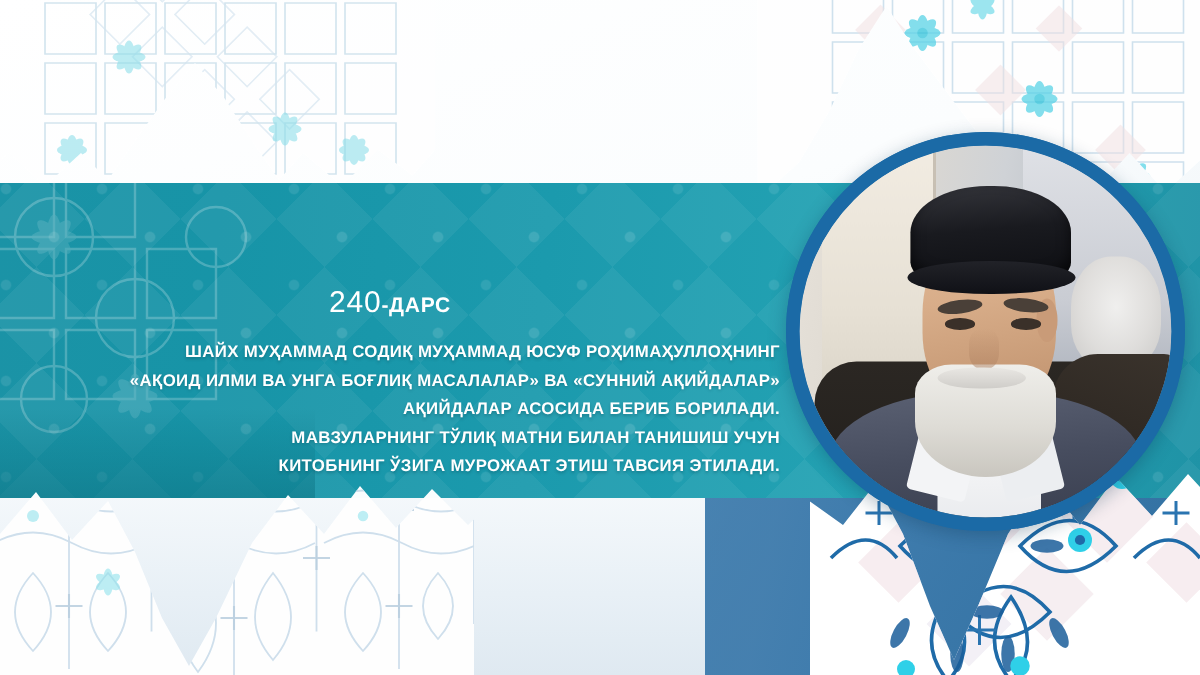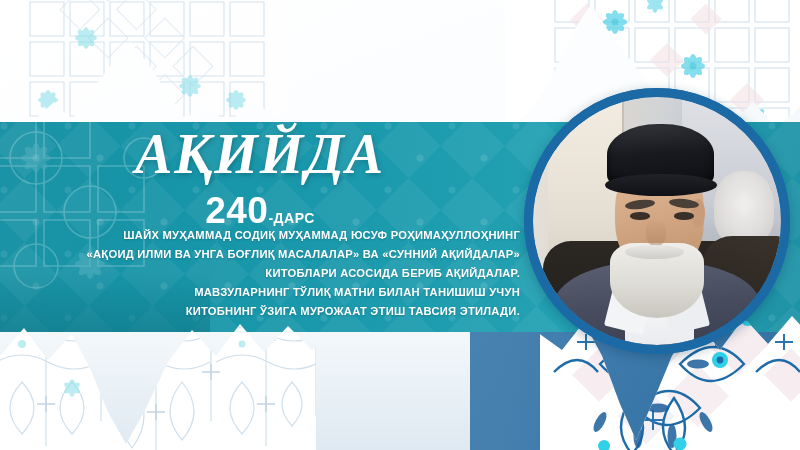--- a/index.html
+++ b/index.html
@@ -250,22 +250,22 @@
   .lesson {
     position: absolute;
     left: 0; top: 192px;
     width: 520px;
     text-align: center;
     color: #ffffff;
     line-height: 1;
     white-space: nowrap;
   }
   .lesson .num {
-    font-size: 37px;
-    font-weight: 700;
+    font-size: 20px;
+    font-weight: 400;
     letter-spacing: .5px;
   }
   .lesson .suffix {
     font-size: 14px;
     font-weight: 700;
     letter-spacing: .5px;
   }
   .body-text {
     position: absolute;
     left: 0; top: 226px;
@@ -615,27 +615,26 @@
       <div class="ph-eye-l"></div>
       <div class="ph-eye-r"></div>
       <div class="ph-nose"></div>
       <div class="ph-mous"></div>
       <div class="ph-hat"></div>
       <div class="ph-hat-brim"></div>
     </div>
     <div class="portrait-ring"></div>
   </div>
 
-  <div class="title">АҚИЙДА</div>
 
   <div class="lesson">
     <span class="num">240</span><span class="suffix">-ДАРС</span>
   </div>
 
   <div class="body-text">
     <div>ШАЙХ МУҲАММАД СОДИҚ МУҲАММАД ЮСУФ РОҲИМАҲУЛЛОҲНИНГ</div>
     <div>«АҚОИД ИЛМИ ВА УНГА БОҒЛИҚ МАСАЛАЛАР» ВА «СУННИЙ АҚИЙДАЛАР»</div>
-    <div>КИТОБЛАРИ АСОСИДА БЕРИБ АҚИЙДАЛАР.</div>
+    <div>АҚИЙДАЛАР АСОСИДА БЕРИБ БОРИЛАДИ.</div>
     <div>МАВЗУЛАРНИНГ ТЎЛИҚ МАТНИ БИЛАН ТАНИШИШ УЧУН</div>
     <div>КИТОБНИНГ ЎЗИГА МУРОЖААТ ЭТИШ ТАВСИЯ ЭТИЛАДИ.</div>
   </div>
 
 </div>
 
 </body></html>

